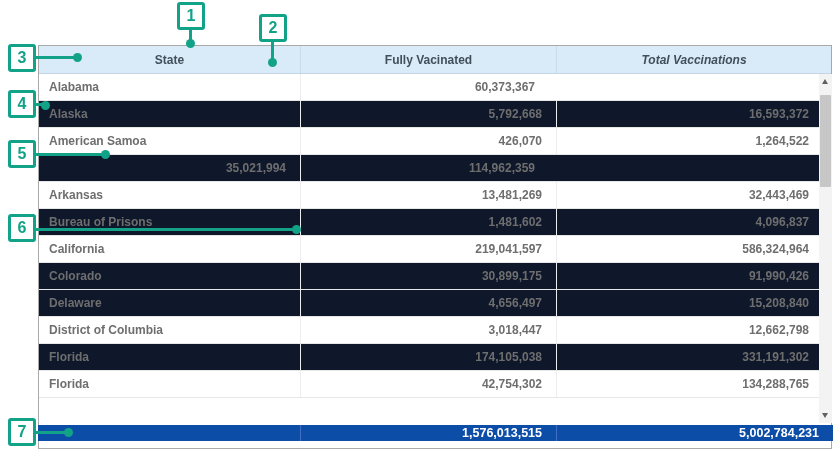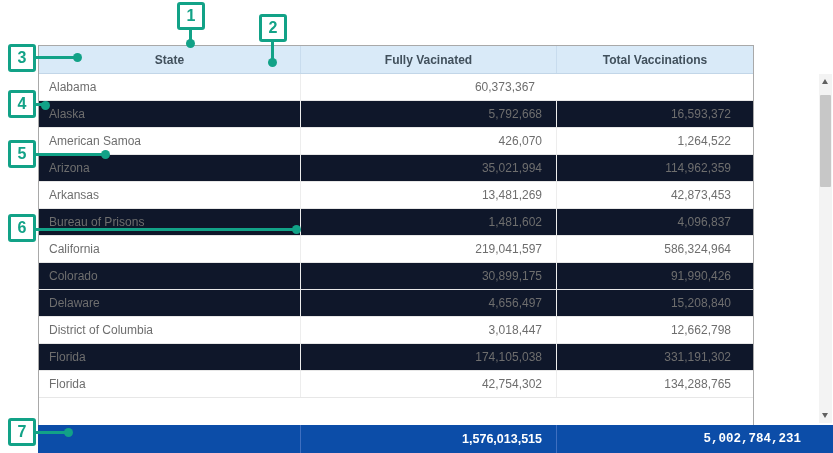--- a/index.html
+++ b/index.html
@@ -3,61 +3,62 @@
 <meta charset="utf-8">
 <style>
   html,body{margin:0;padding:0;}
   body{
     width:833px;height:453px;position:relative;background:#ffffff;
     font-family:"Liberation Sans","DejaVu Sans",sans-serif;
     overflow:hidden;
   }
   
   .table{
-    position:absolute;left:38px;top:45px;width:716px;height:404px;
+    position:absolute;left:38px;top:45px;width:794px;height:404px;
     box-sizing:border-box;
   }
   .tgrid{border:1px solid #a9a9a9;box-sizing:border-box;background:#fff;}
   .trow,.thead{
     display:grid;grid-template-columns:262px 256px 1fr;
     box-sizing:border-box;
   }
   .thead{
     height:28px;background:#d9eaf8;border-bottom:1px solid #c2d6e8;
   }
   .thead .hcell{
     display:flex;align-items:center;justify-content:center;
     font-size:12px;font-weight:bold;color:#41505c;
     border-right:1px solid #c8dcee;box-sizing:border-box;
   }
-  .thead .hcell:last-child{border-right:none;}
+  .thead .hcell:last-child{border-right:none;font-style:italic;}
   .trow{height:27px;background:#ffffff;border-bottom:1px solid #e7e7e7;}
   .trow.alt{background:#0f172a;}
   .trow .cell{
     display:flex;align-items:center;font-size:12px;color:#6e6e6e;
     border-right:1px solid #ededed;box-sizing:border-box;overflow:hidden;
     white-space:nowrap;
+    font-weight:bold;
   }
   .trow .cell:last-child{border-right:none;}
   .cell.c-state{justify-content:flex-start;padding-left:10px;}
   .cell.c-num{justify-content:flex-end;padding-right:14px;}
   .cell.c-num3{justify-content:flex-end;padding-right:22px;}
   
   .total-row{
-    position:absolute;left:38px;top:425px;width:795px;height:28px;
+    position:absolute;left:38px;top:425px;width:795px;height:16px;
     background:#0c4da8;display:grid;grid-template-columns:263px 256px 1fr;
     box-sizing:border-box;
   }
   .total-row .tcell{
     display:flex;align-items:center;justify-content:flex-end;
     font-size:12.5px;font-weight:bold;color:#ffffff;
     border-right:1px solid #3f6fc0;box-sizing:border-box;
     padding-right:14px;white-space:nowrap;
   }
-  .total-row .tcell:last-child{border-right:none;padding-right:32px;font-family:Liberation Mono, monospace;}
+  .total-row .tcell:last-child{border-right:none;padding-right:14px;}
   .total-row .tcell.empty{border-right:1px solid #3f6fc0;}
   
   .vscroll{
     position:absolute;left:819px;top:74px;width:13px;height:349px;
     background:#f3f3f3;z-index:5;
   }
   .sb-btn{position:absolute;left:0;width:13px;height:15px;background:#f3f3f3;}
   .sb-up{top:0;}
   .sb-down{bottom:0;}
   .tri-up{
@@ -105,28 +106,27 @@
     <div class="cell c-state">Alaska</div>
     <div class="cell c-num">5,792,668</div>
     <div class="cell c-num3">16,593,372</div>
   </div>
       <div class="trow">
     <div class="cell c-state">American Samoa</div>
     <div class="cell c-num">426,070</div>
     <div class="cell c-num3">1,264,522</div>
   </div>
       <div class="trow alt">
-    <div class="cell c-state">Arizona</div>
     <div class="cell c-num">35,021,994</div>
     <div class="cell c-num3">114,962,359</div>
   </div>
       <div class="trow">
     <div class="cell c-state">Arkansas</div>
     <div class="cell c-num">13,481,269</div>
-    <div class="cell c-num3">42,873,453</div>
+    <div class="cell c-num3">32,443,469</div>
   </div>
       <div class="trow alt">
     <div class="cell c-state">Bureau of Prisons</div>
     <div class="cell c-num">1,481,602</div>
     <div class="cell c-num3">4,096,837</div>
   </div>
       <div class="trow">
     <div class="cell c-state">California</div>
     <div class="cell c-num">219,041,597</div>
     <div class="cell c-num3">586,324,964</div>

